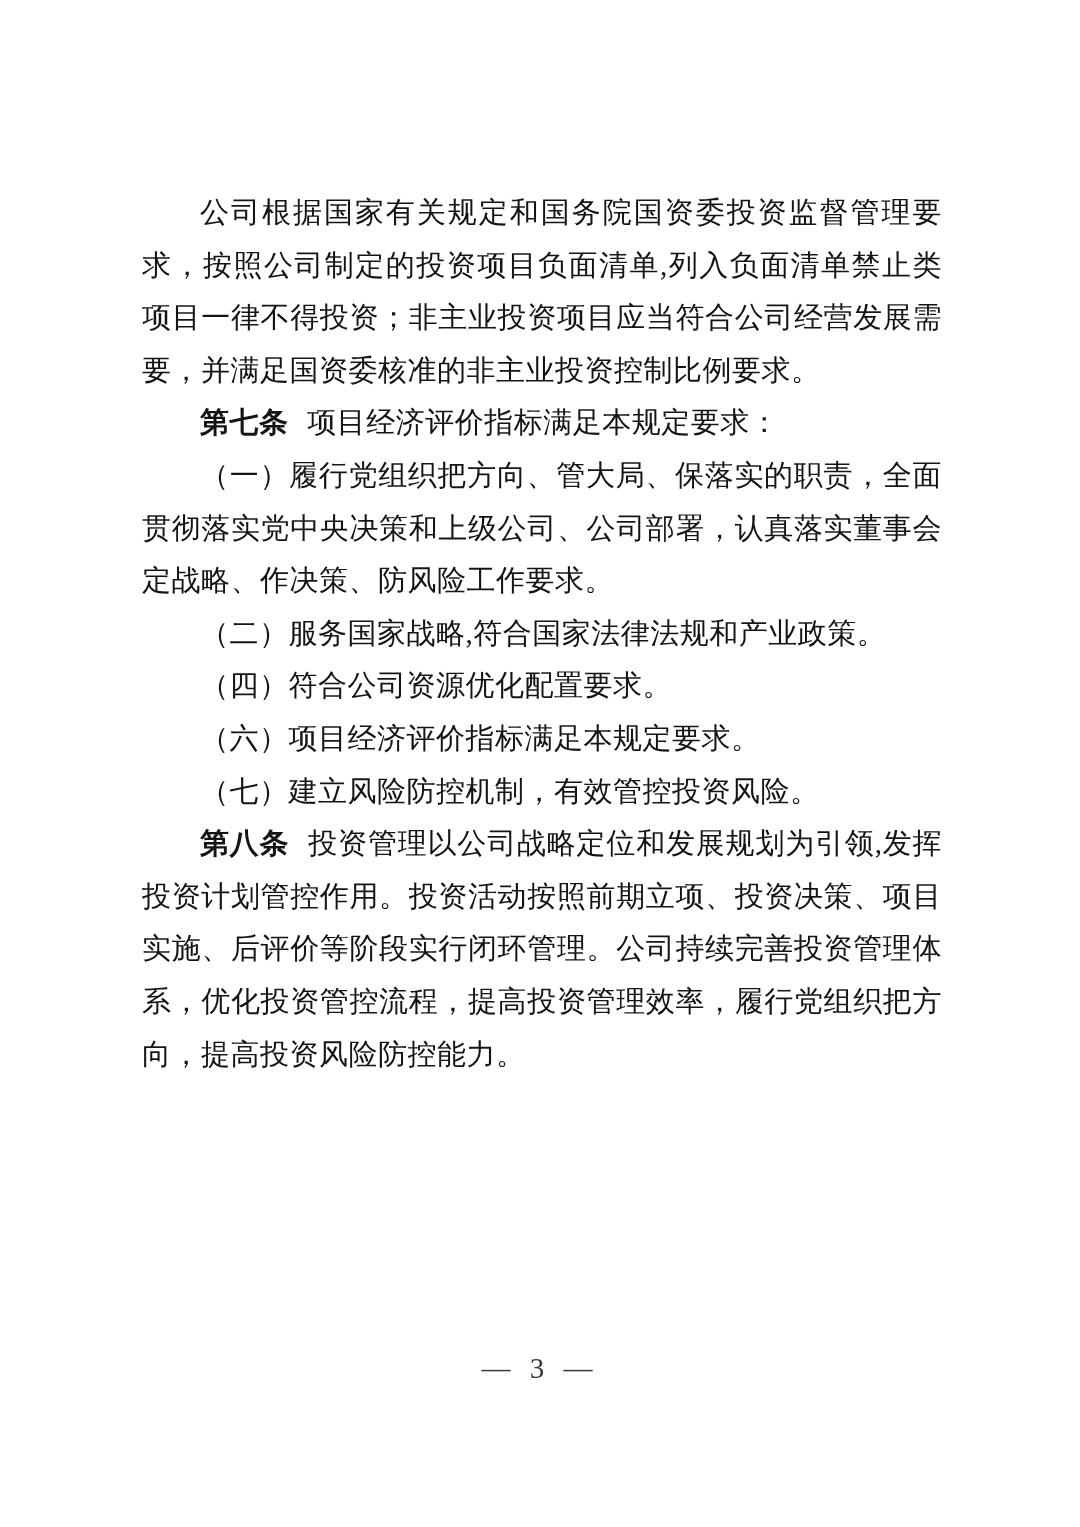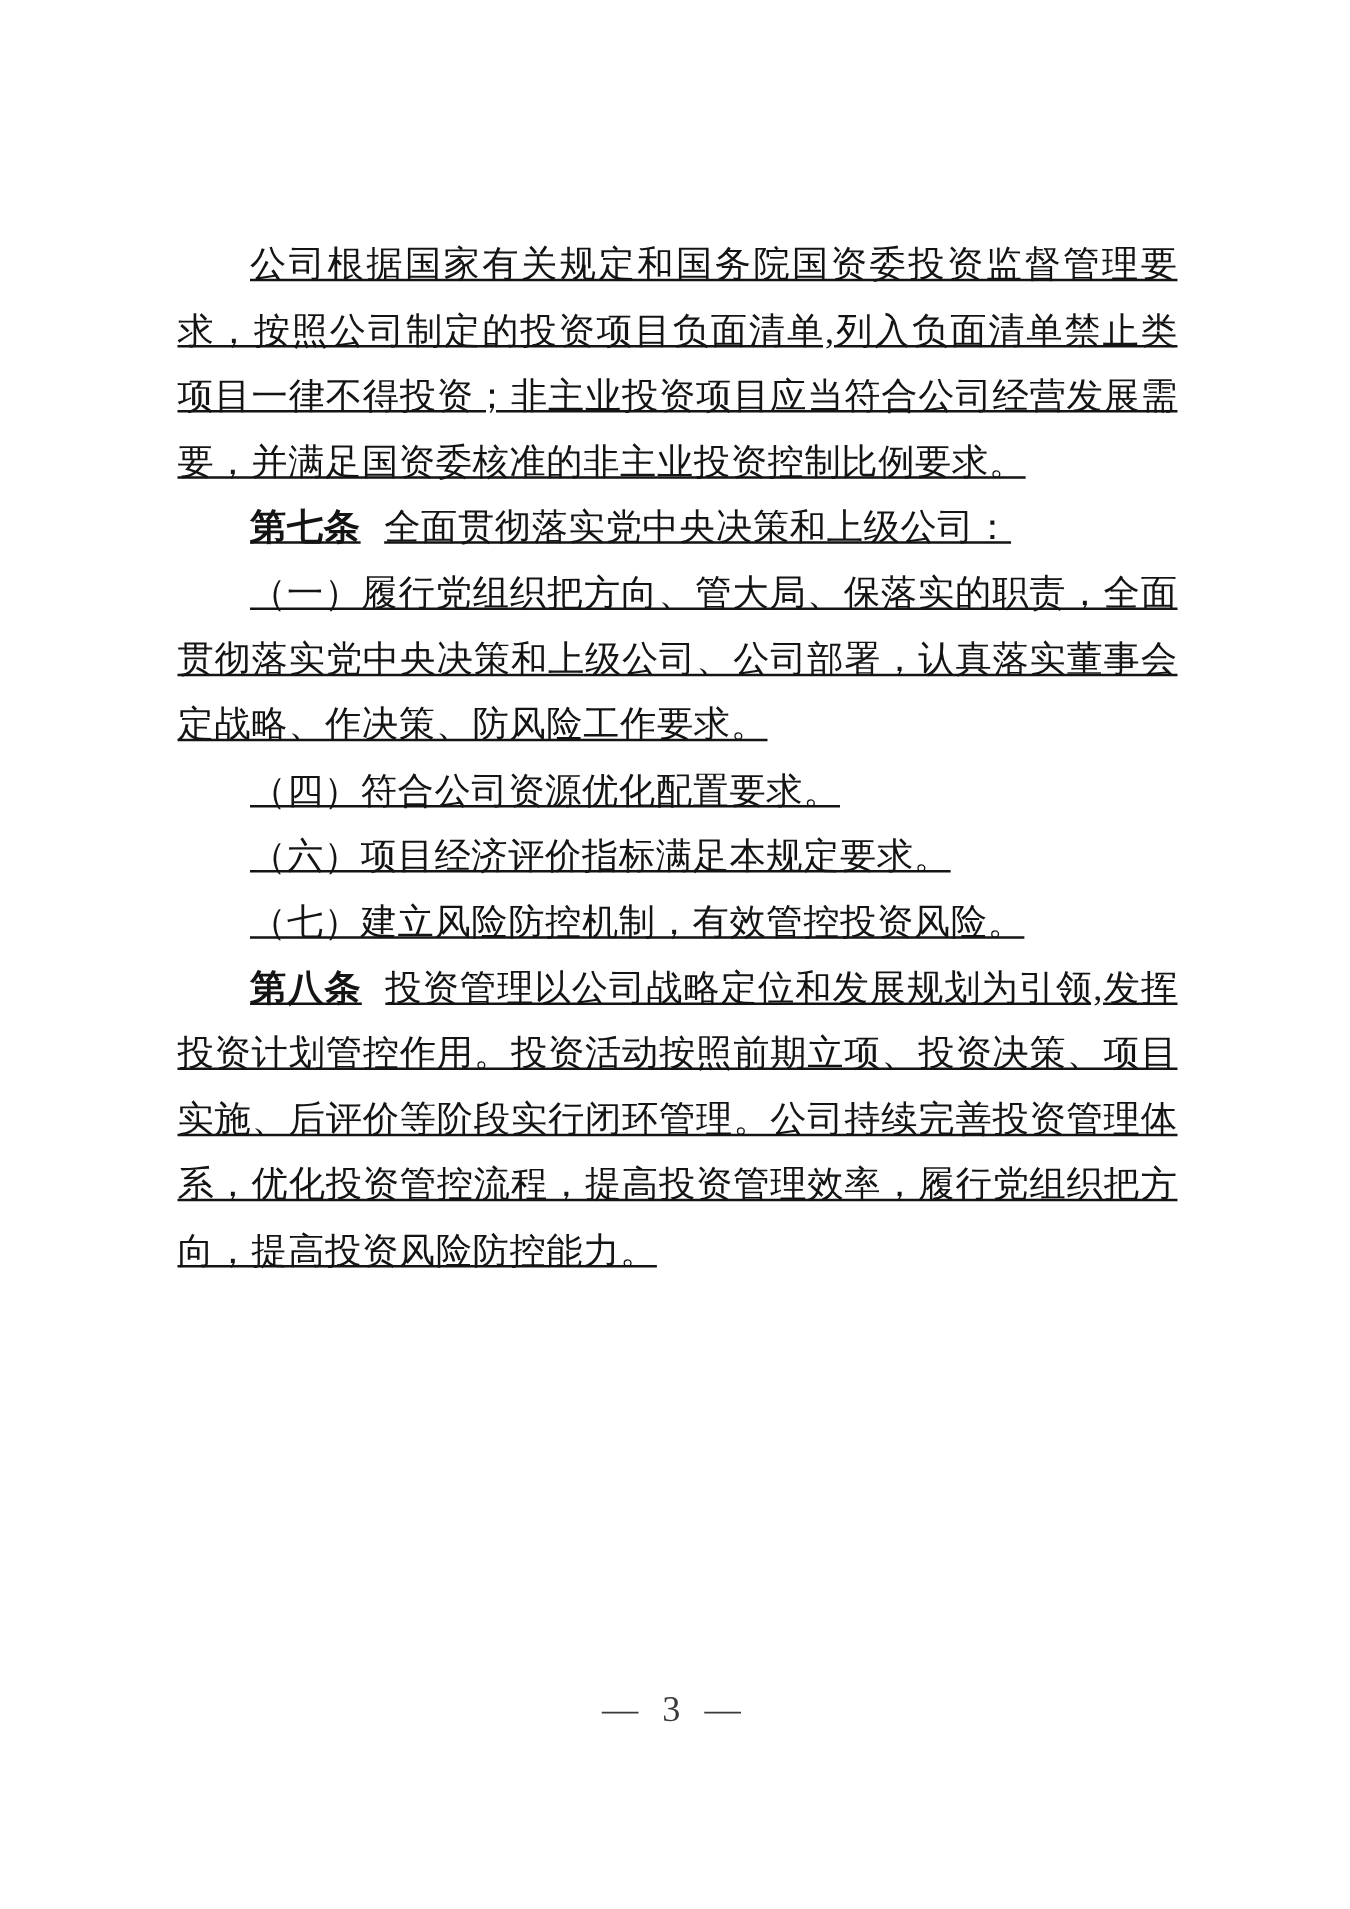--- a/index.html
+++ b/index.html
@@ -14,21 +14,20 @@
     background: #ffffff;
     overflow: hidden;
     font-family: "Liberation Serif", "DejaVu Serif", serif;
     color: #141414;
   }
   .content {
     position: absolute;
     left: 142px;
     top: 186px;
     width: 800px;
-    text-decoration: underline;
   }
   .para {
     margin: 0;
     font-size: 29px;
     line-height: 52.6px;
     text-align: justify;
     text-indent: 2em;
     letter-spacing: 0.5px;
     word-break: break-all;
   }
@@ -52,22 +51,23 @@
     color: #3a3a3a;
     letter-spacing: 6px;
   }
 </style>
 </head>
 <body>
 
 <div class="page">
   <main class="content">
     <p class="para"><span>公司根据国家有关规定和国务院国资委投资监督管理要求，按照公司制定的投资项目负面清单,列入负面清单禁止类项目一律不得投资；非主业投资项目应当符合公司经营发展需要，并满足国资委核准的非主业投资控制比例要求。</span></p>
-    <p class="para"><span class="term">第七条</span><span>全面贯彻落实党中央决策和上级公司：</span></p>
+    <p class="para"><span class="term">第七条</span><span>项目经济评价指标满足本规定要求：</span></p>
     <p class="para"><span>（一）履行党组织把方向、管大局、保落实的职责，全面贯彻落实党中央决策和上级公司、公司部署，认真落实董事会定战略、作决策、防风险工作要求。</span></p>
+    <p class="para"><span>（二）服务国家战略,符合国家法律法规和产业政策。</span></p>
     <p class="para"><span>（四）符合公司资源优化配置要求。</span></p>
     <p class="para"><span>（六）项目经济评价指标满足本规定要求。</span></p>
     <p class="para"><span>（七）建立风险防控机制，有效管控投资风险。</span></p>
     <p class="para"><span class="term">第八条</span><span>投资管理以公司战略定位和发展规划为引领,发挥投资计划管控作用。投资活动按照前期立项、投资决策、项目实施、后评价等阶段实行闭环管理。公司持续完善投资管理体系，优化投资管控流程，提高投资管理效率，履行党组织把方向，提高投资风险防控能力。</span></p>
   </main>
   <footer class="footer">
     <span class="page-number">— 3 —</span>
   </footer>
 </div>
 

